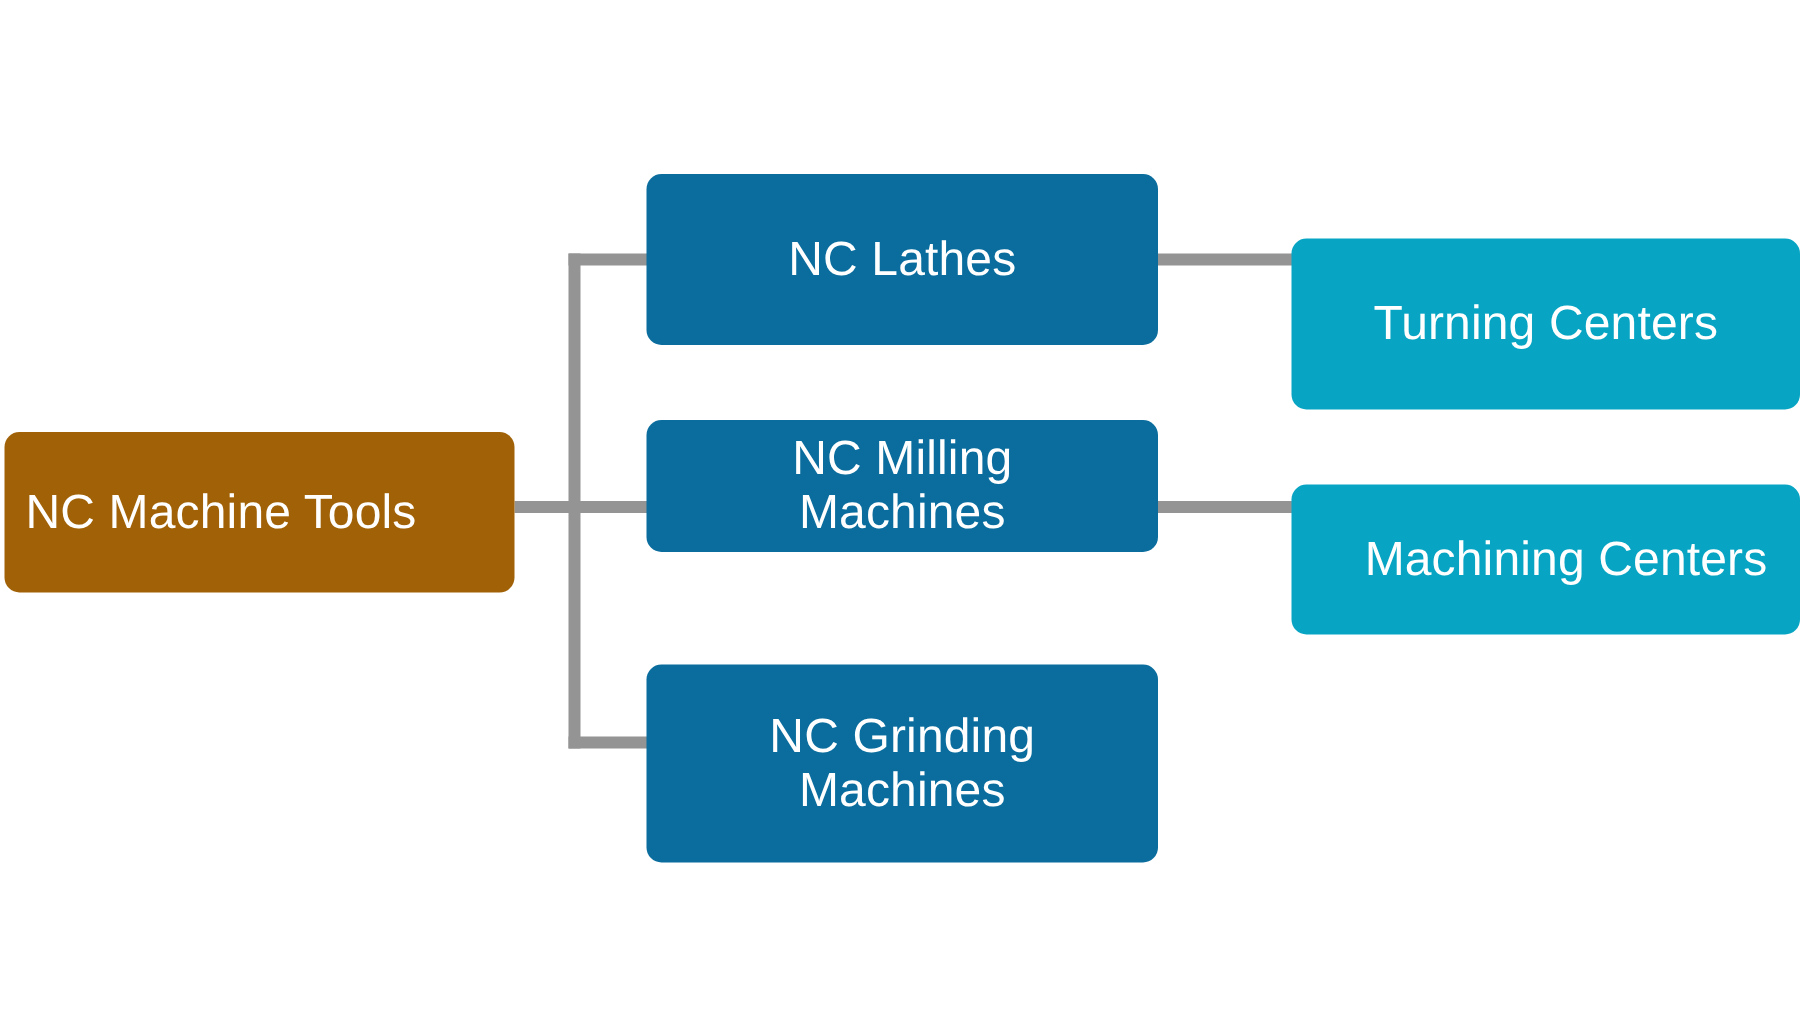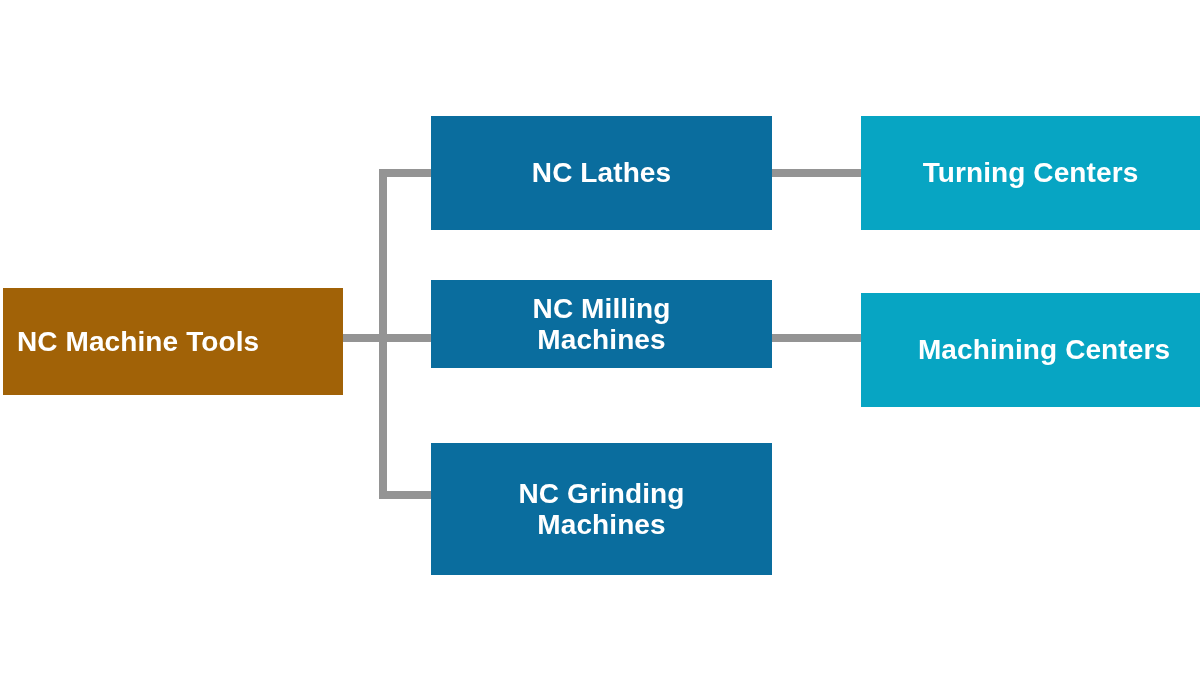--- a/index.html
+++ b/index.html
@@ -25,26 +25,27 @@
   
   .node {
     position: absolute;
     box-sizing: border-box;
     display: flex;
     align-items: center;
     justify-content: center;
     text-align: center;
     color: #ffffff;
     font-family: "Liberation Sans", sans-serif;
-    font-weight: bold;
-    font-size: 28px;
+    font-weight: normal;
+    font-size: 32px;
     line-height: 1.12;
     letter-spacing: 0.1px;
     padding: 2px 8px;
     white-space: pre-line;
+    border-radius: 10px;
   }
 
   
   .node--root {
     background: #a16207;
     left: 3px;
     top: 288px;
     width: 340px;
     height: 107px;
     justify-content: flex-start;
@@ -60,23 +61,24 @@
   }
   .node--lathes   { top: 116px; height: 114px; }
   .node--milling  { top: 280px; height: 88px; }
   .node--grinding { top: 443px; height: 132px; }
 
   
   .node--l3 {
     background: #07a5c3;
     left: 861px;
     width: 339px;
+    margin-top: 43px;
   }
   .node--turning   { top: 116px; height: 114px; }
-  .node--machining { top: 293px; height: 114px; padding-left: 35px; }
+  .node--machining { top: 280px; height: 100px; padding-left: 35px; }
 
   
   .conn {
     position: absolute;
     background: #949494;
   }
 
   
   .conn--root-stub {
     left: 343px;

